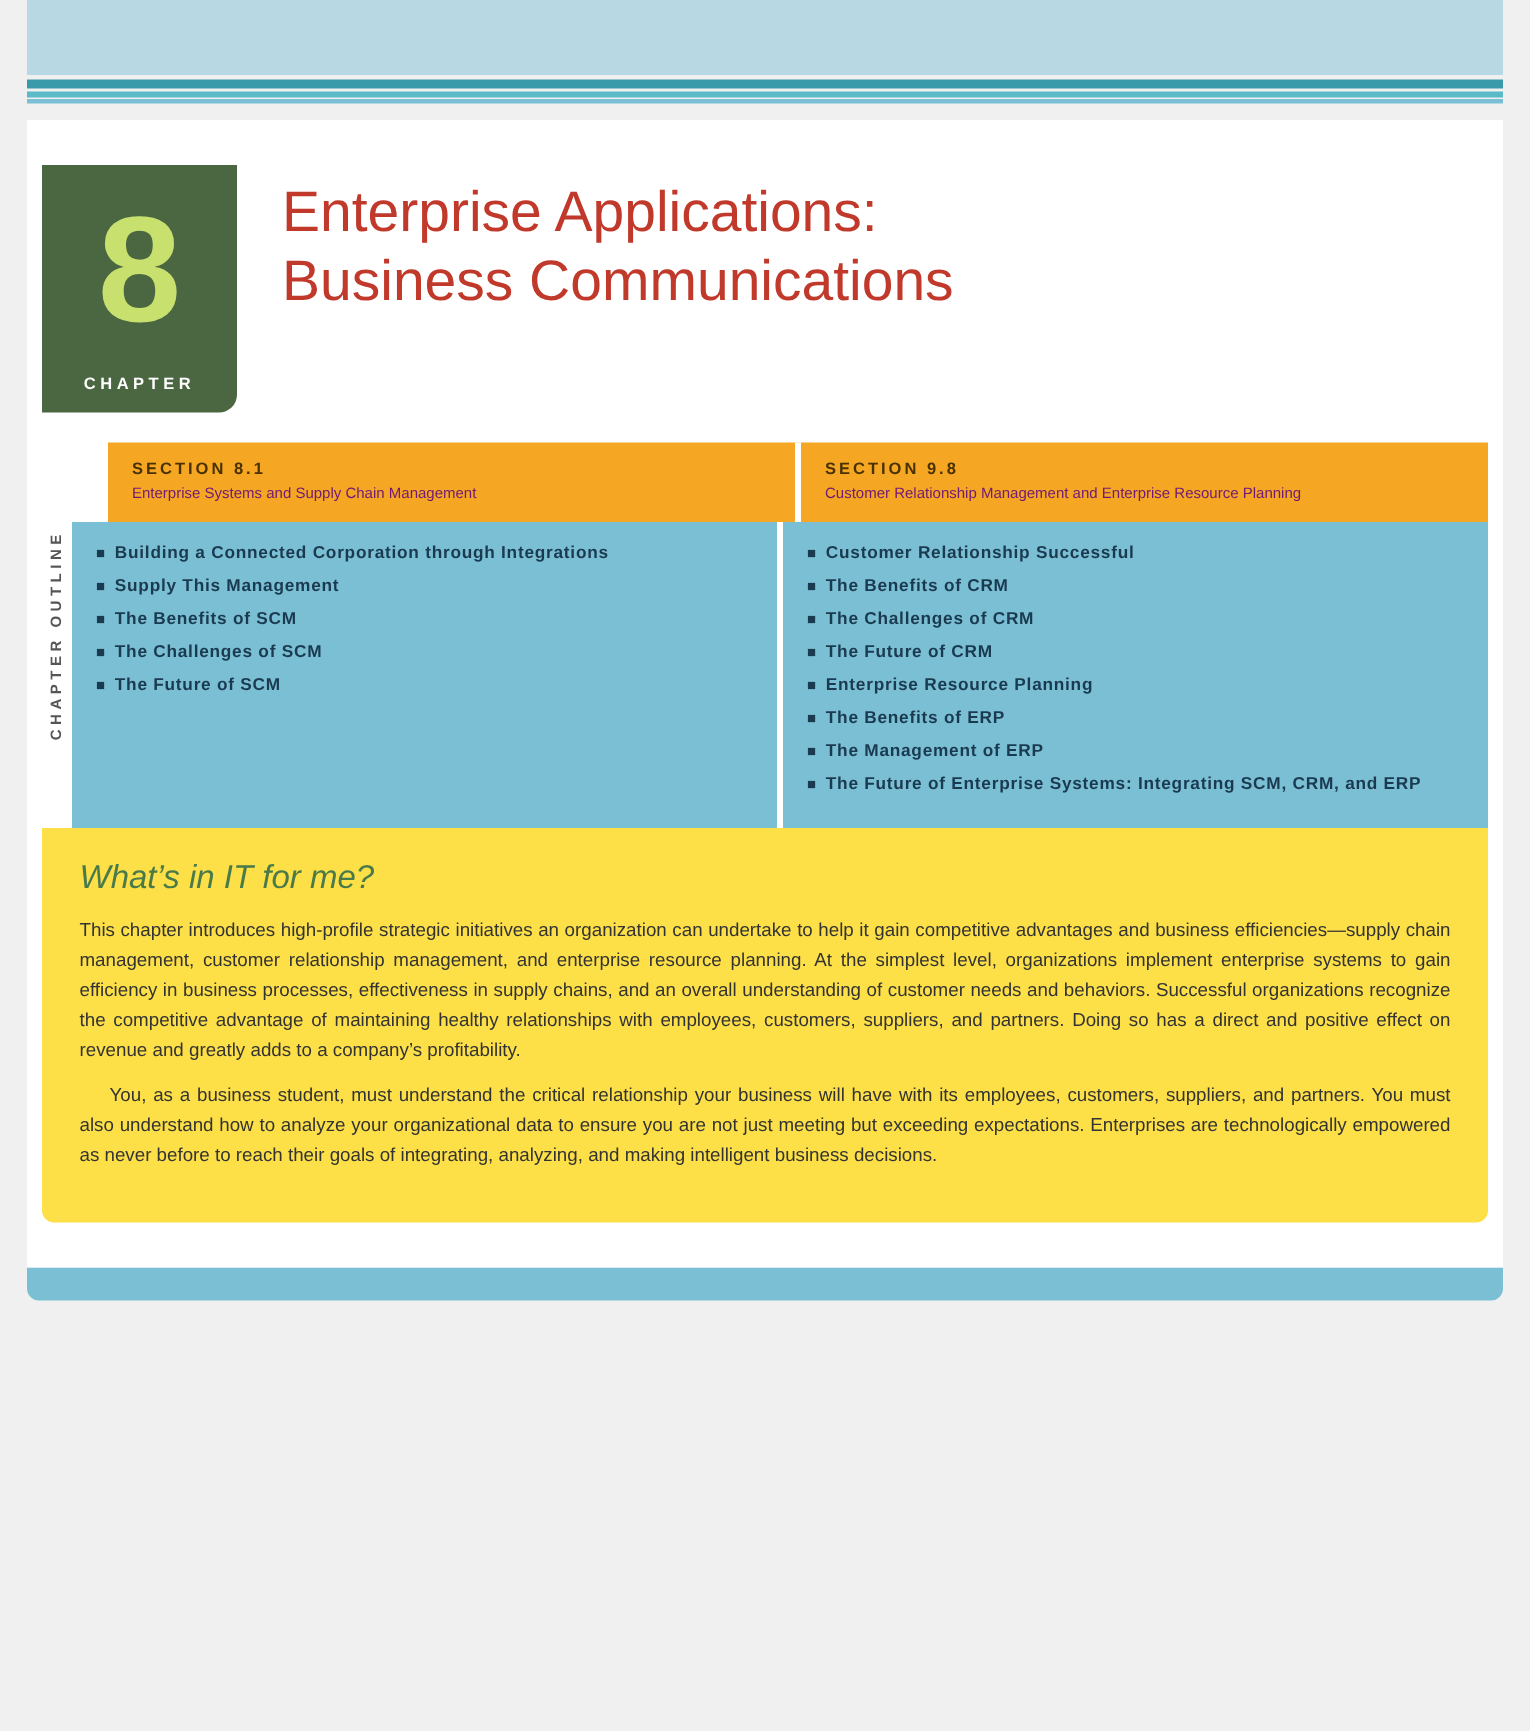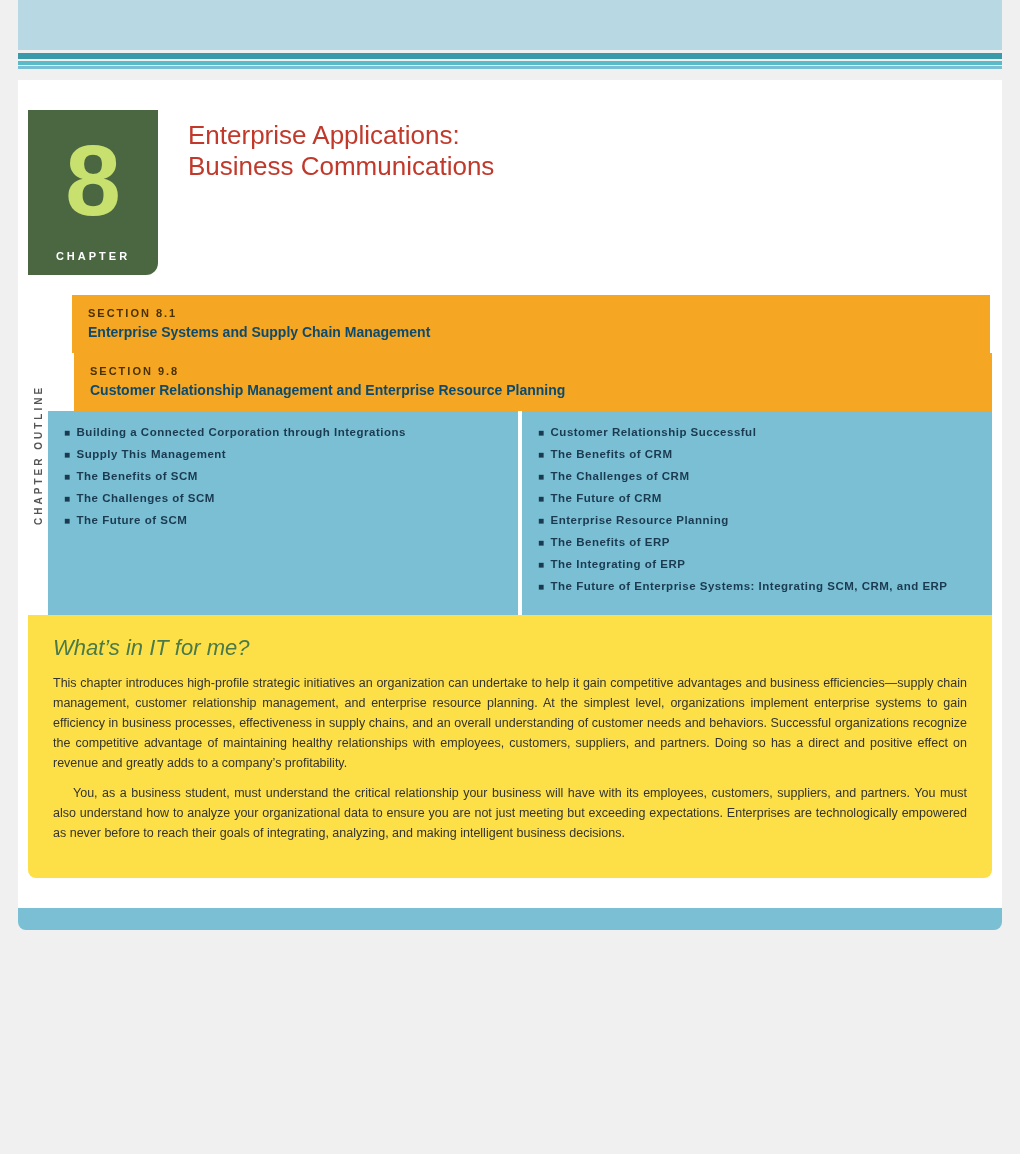--- a/index.html
+++ b/index.html
@@ -60,21 +60,21 @@
     .chapter-label {
       color: white;
       font-size: 11px;
       font-weight: bold;
       letter-spacing: 3px;
       margin-top: 20px;
     }
 
     .chapter-title {
       color: #c0392b;
-      font-size: 26px;
+      font-size: 38px;
       font-weight: normal;
       margin-left: 30px;
       margin-top: 10px;
       line-height: 1.2;
     }
 
     
     .sections-container {
       display: flex;
       margin: 0 10px 0 10px;
@@ -106,23 +106,23 @@
       border-right: none;
     }
     .section-number {
       color: #4a3200;
       font-size: 11px;
       font-weight: bold;
       letter-spacing: 2px;
       margin-bottom: 4px;
     }
     .section-title {
-      color: #0c4a6e;
-      font-size: 14px;
-      font-weight: bold;
+      color: #701a75;
+      font-size: 10px;
+      font-weight: normal;
       line-height: 1.3;
     }
 
     
     .section-content {
       background: #7bbfd4;
       padding: 14px 16px;
       border-right: 2px solid white;
       vertical-align: top;
     }
@@ -203,21 +203,21 @@
       <span>Business Communications</span>
     </div>
   </div>
 
   <div class="sections-container">
 
     <div class="chapter-outline-label">CHAPTER OUTLINE</div>
 
     <div style="flex:1;">
 
-      <div style="display:grid; grid-template-columns:1fr;padding-left:24px;">
+      <div style="display:grid; grid-template-columns:1fr 1fr;padding-left:24px;">
         <div class="section-header">
           <div class="section-number">SECTION 8.1</div>
           <div class="section-title">Enterprise Systems and Supply Chain Management</div>
         </div>
         <div class="section-header" style="border-right:none; border-left: 2px solid white;">
           <div class="section-number">SECTION 9.8</div>
           <div class="section-title">Customer Relationship Management and Enterprise Resource Planning</div>
         </div>
       </div>
 
@@ -264,21 +264,21 @@
           <div class="outline-item">
             <span class="outline-bullet">■</span>
             <span>Enterprise Resource Planning</span>
           </div>
           <div class="outline-item">
             <span class="outline-bullet">■</span>
             <span>The Benefits of ERP</span>
           </div>
           <div class="outline-item">
             <span class="outline-bullet">■</span>
-            <span>The Integrating of ERP</span>
+            <span>The Management of ERP</span>
           </div>
           <div class="outline-item">
             <span class="outline-bullet">■</span>
             <span>The Future of Enterprise Systems: Integrating SCM, CRM, and ERP</span>
           </div>
         </div>
       </div>
     </div>
   </div>
 

